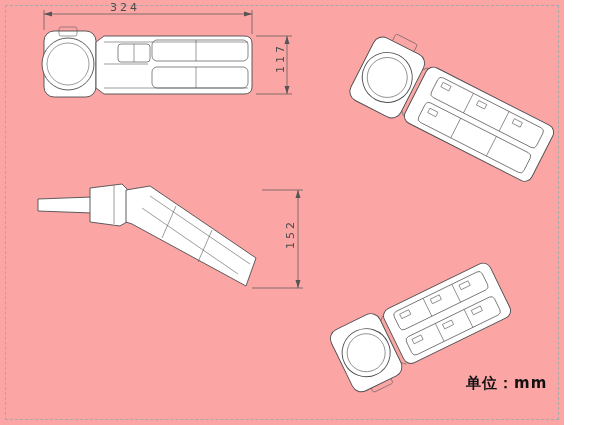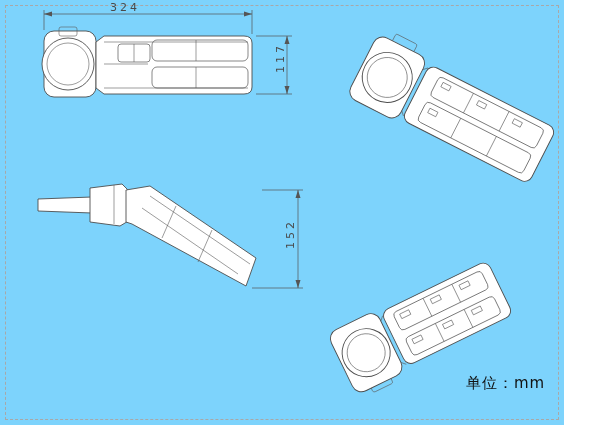--- a/index.html
+++ b/index.html
@@ -1,37 +1,37 @@
 <!DOCTYPE html>
 <html><head>
 <meta charset="utf-8">
 <style>
   html,body{margin:0;padding:0;background:#ffffff;}
-  .stage{position:relative;width:564px;height:425px;background:#7dd3fc;overflow:hidden;
+  .stage{position:relative;width:564px;height:425px;background:#fca5a5;overflow:hidden;
          font-family:"DejaVu Sans",sans-serif;}
   .sheet-border{position:absolute;left:5px;top:5px;right:5px;bottom:5px;
                 border:1px dashed #a8a8a8;pointer-events:none;}
   svg.drawing{position:absolute;left:0;top:0;}
 
   
   .ol{fill:#ffffff;stroke:#4d4d4d;stroke-width:0.9;stroke-linejoin:round;}
   .il{fill:none;stroke:#5a5a5a;stroke-width:0.6;}
   .pn{fill:none;stroke:#555555;stroke-width:0.7;}
   .dl{fill:none;stroke:#555555;stroke-width:0.7;}
   .ar{fill:#555555;stroke:none;}
 
   
   .dim{position:absolute;display:block;width:44px;height:12px;line-height:12px;
        text-align:center;color:#4a4a4a;font-size:11px;letter-spacing:3px;white-space:nowrap;}
   .dim-rot{transform:rotate(-90deg);transform-origin:center center;width:36px;}
   #dim-324{left:103px;top:2px;}
   #dim-117{left:263px;top:52px;}
   #dim-152{left:273px;top:228px;}
 
-  .unit{position:absolute;left:466px;top:374px;font-size:15px;font-weight:normal;
+  .unit{position:absolute;left:466px;top:374px;font-size:15px;font-weight:bold;
         color:#111;letter-spacing:1px;white-space:nowrap;}
 </style>
 </head>
 <body>
 
 <div class="stage">
   <div class="sheet-border"></div>
 
   <svg class="drawing" width="600" height="425" viewBox="0 0 600 425">
 

